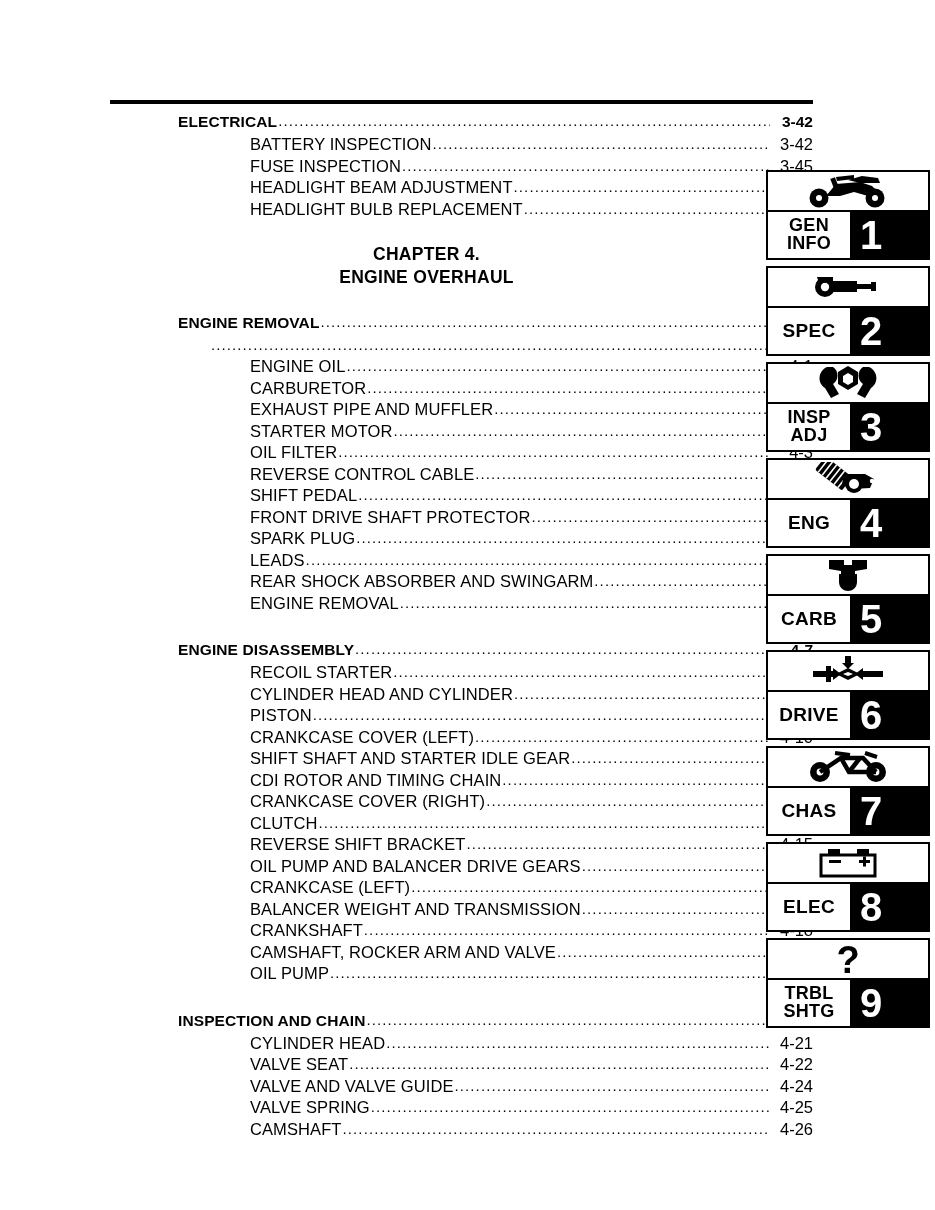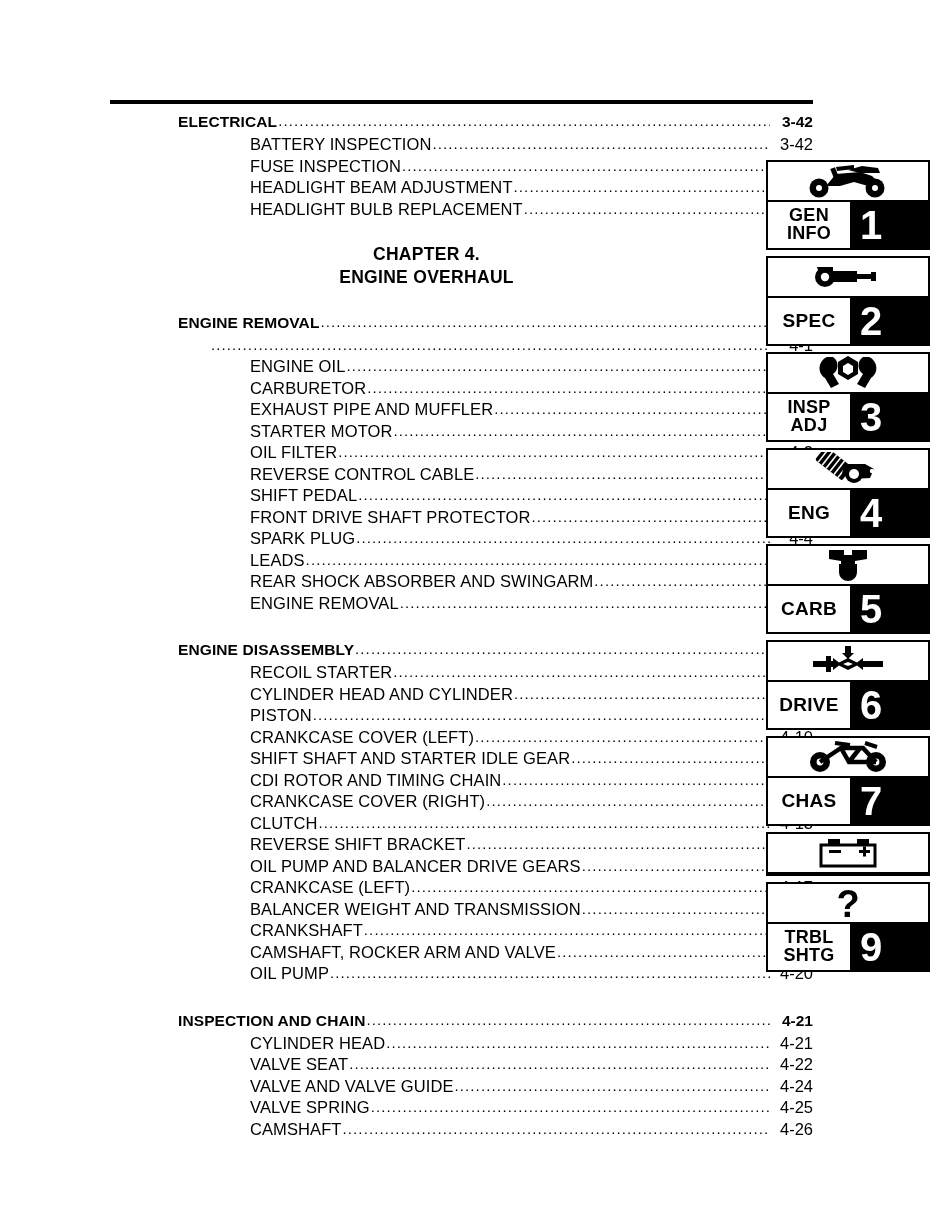--- a/index.html
+++ b/index.html
@@ -92,21 +92,21 @@
     margin: 26px 0 0 0;
     padding-right: 70px;
     letter-spacing: 0.3px;
   }
   .chapter-title .ct-line { display: block; text-align: center; }
 
   
   #tabs {
     position: absolute;
     left: 766px;
-    top: 160px;
+    top: 170px;
     width: 166px;
   }
 
   .tab {
     width: 164px;
     margin-bottom: 6px;
     border: 2px solid #000;
     background: #fff;
     box-sizing: border-box;
   }
@@ -555,20 +555,26 @@
     </g>
             <g fill="#000">
       <rect x="12" y="1" width="12" height="6"></rect>
       <rect x="41" y="1" width="12" height="6"></rect>
       <rect x="13" y="12" width="12" height="3"></rect>
       <rect x="43" y="12" width="11" height="3"></rect>
       <rect x="47" y="8.5" width="3" height="10"></rect>
     </g>
           </svg>
         </div>
+        <div class="tab-bottom">
+          <div class="tab-label">
+            <span class="tl">ELEC</span>
+          </div>
+          <div class="tab-num">8</div>
+        </div>
       </div>
       <div class="tab">
         <div class="tab-icon">
           <span class="qmark">?</span>
         </div>
         <div class="tab-bottom">
           <div class="tab-label two-line">
             <span class="tl">TRBL</span>
             <span class="tl">SHTG</span>
           </div>

